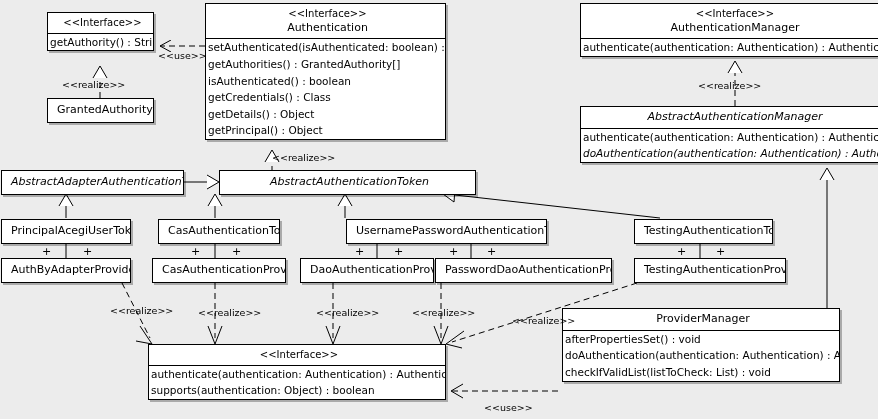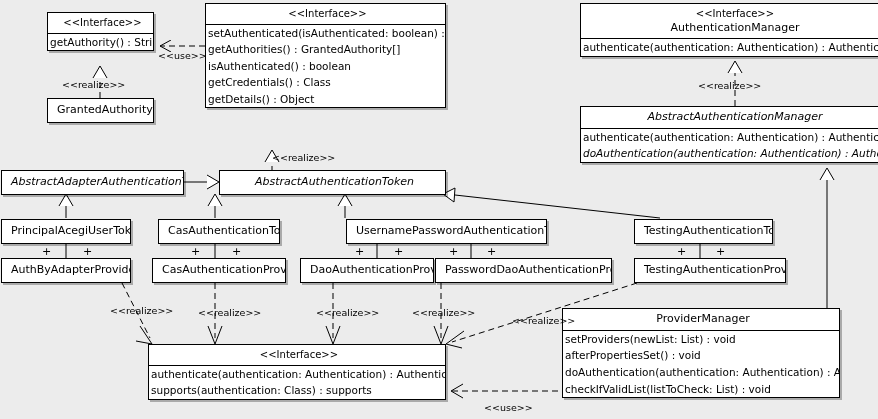--- a/index.html
+++ b/index.html
@@ -201,28 +201,30 @@
 
   <div class="cls simple" style="left:47px; top:98px; width:107px;">
     <div class="hdr">
       <span class="cname">GrantedAuthorityImpl</span>
     </div>
   </div>
 
   <div class="cls" style="left:205px; top:3px; width:241px;">
     <div class="hdr">
       <span class="stereo">&lt;&lt;Interface&gt;&gt;</span>
+      <span class="cname">Authentication</span>
     </div>
     <div class="sep"></div>
     <div class="ops">
       <div class="op">setAuthenticated(isAuthenticated: boolean) : void</div>
       <div class="op">getAuthorities() : GrantedAuthority[]</div>
       <div class="op">isAuthenticated() : boolean</div>
       <div class="op">getCredentials() : Class</div>
       <div class="op">getDetails() : Object</div>
+      <div class="op">getPrincipal() : Object</div>
     </div>
   </div>
 
   <div class="cls" style="left:580px; top:3px; width:306px;">
     <div class="hdr">
       <span class="stereo">&lt;&lt;Interface&gt;&gt;</span>
       <span class="cname">AuthenticationManager</span>
     </div>
     <div class="sep"></div>
     <div class="ops">
@@ -240,21 +242,21 @@
       <div class="op abstract">doAuthentication(authentication: Authentication) : Authentication</div>
     </div>
   </div>
 
   <div class="cls simple" style="left:1px; top:170px; width:183px;">
     <div class="hdr">
       <span class="cname abstract">AbstractAdapterAuthenticationToken</span>
     </div>
   </div>
 
-  <div class="cls simple" style="left:219px; top:170px; width:227px;">
+  <div class="cls simple" style="left:219px; top:170px; width:257px;">
     <div class="hdr">
       <span class="cname abstract">AbstractAuthenticationToken</span>
     </div>
   </div>
 
   <div class="cls simple" style="left:1px; top:219px; width:130px;">
     <div class="hdr">
       <span class="cname">PrincipalAcegiUserToken</span>
     </div>
   </div>
@@ -307,31 +309,30 @@
     </div>
   </div>
 
   <div class="cls" style="left:148px; top:344px; width:298px;">
     <div class="hdr">
       <span class="stereo">&lt;&lt;Interface&gt;&gt;</span>
     </div>
     <div class="sep"></div>
     <div class="ops">
       <div class="op">authenticate(authentication: Authentication) : Authentication</div>
-      <div class="op">supports(authentication: Class) : supports</div>
+      <div class="op">supports(authentication: Object) : boolean</div>
     </div>
   </div>
 
   <div class="cls" style="left:562px; top:308px; width:278px;">
     <div class="hdr">
       <span class="cname">ProviderManager</span>
     </div>
     <div class="sep"></div>
     <div class="ops">
-      <div class="op">setProviders(newList: List) : void</div>
       <div class="op">afterPropertiesSet() : void</div>
       <div class="op">doAuthentication(authentication: Authentication) : Authentication</div>
       <div class="op">checkIfValidList(listToCheck: List) : void</div>
     </div>
   </div>
 
   <div class="lbl" style="left:158px; top:50px;">&lt;&lt;use&gt;&gt;</div>
 
   <div class="lbl" style="left:62px; top:79px;">&lt;&lt;realize&gt;&gt;</div>
 

